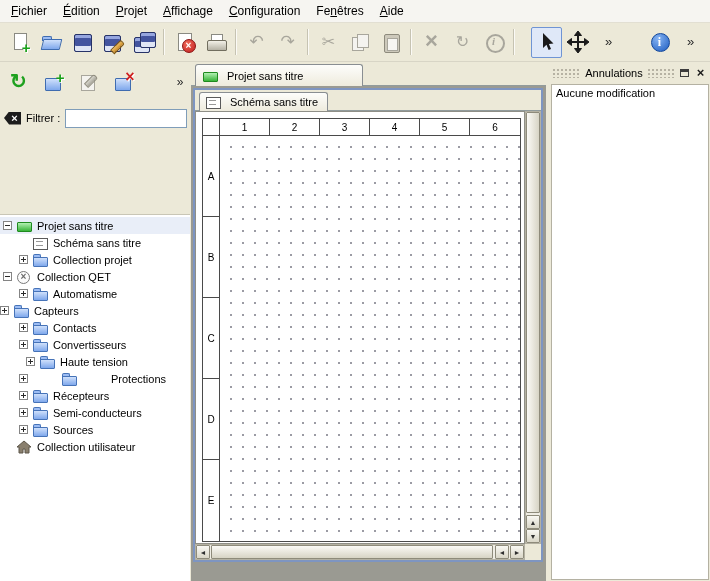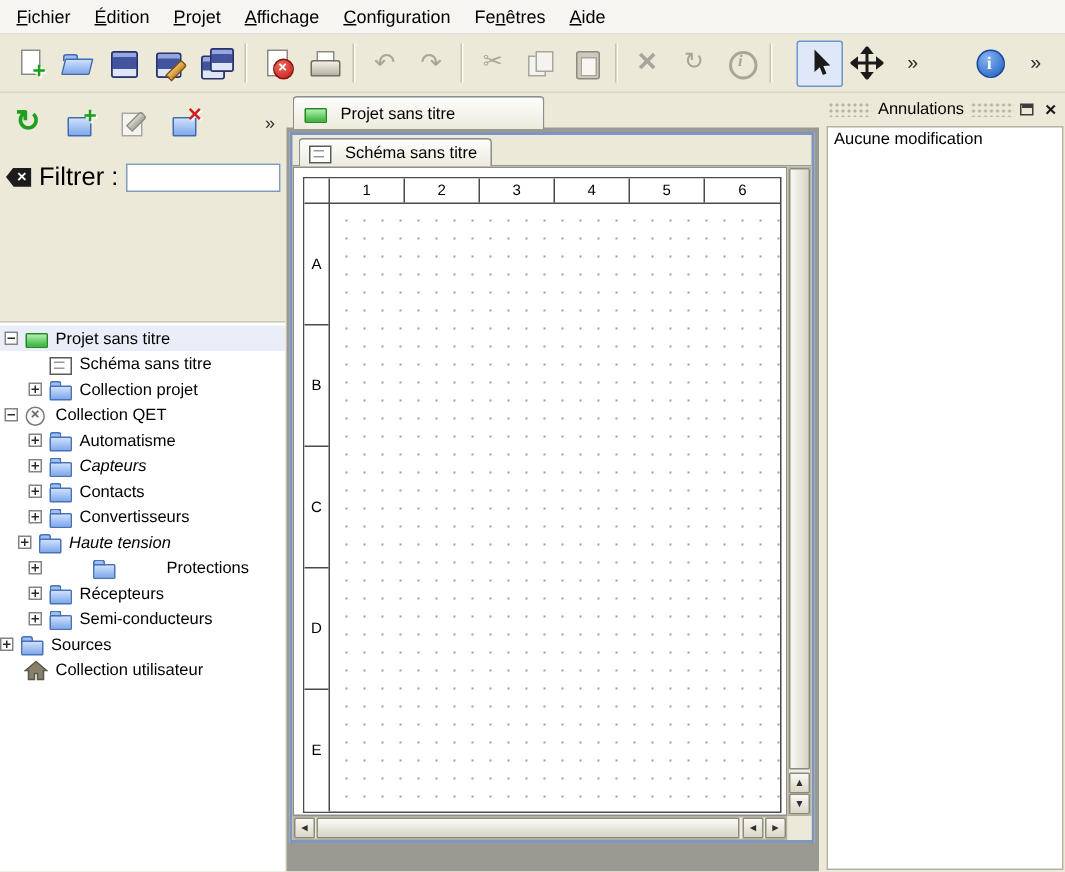--- a/index.html
+++ b/index.html
@@ -76,21 +76,21 @@
 .panel-toolbar .btns{display:flex;align-items:center;gap:4px}
 .pt-btn{width:31px;height:30px;display:flex;align-items:center;justify-content:center;border:1px solid transparent;flex:none}
 .overflow{width:16px;text-align:center;font-size:12px;color:#2a2a2a}
 .overflow::before{content:"»"}
 .panel-toolbar .overflow{margin-left:auto}
 
 .filter-row{height:22px;margin-top:7px;display:flex;align-items:center;padding:0 4px;gap:5px}
 .filter-clear-icon{width:17px;height:13px;position:relative;flex:none}
 .filter-clear-icon::before{content:"";position:absolute;inset:0;background:#1c1c1c;clip-path:polygon(0 50%,30% 0,100% 0,100% 100%,30% 100%)}
 .filter-clear-icon::after{content:"×";position:absolute;left:4px;top:0;right:0;bottom:0;text-align:center;color:#fff;font-size:11px;line-height:12px;font-weight:bold}
-.filter-label{font-size:17px;white-space:nowrap}
+.filter-label{font-size:11px;white-space:nowrap}
 .filter-input{flex:1;height:19px;border:1px solid #7f9db9;background:#fff;font-family:inherit;font-size:11px;padding:0 3px;min-width:0}
 
 .tree{position:absolute;left:0;right:1px;top:152px;bottom:0;background:#fff;border-top:1px solid #c9c6b6;padding-top:2px;overflow:hidden;font-size:11px}
 .tree-row{height:17px;display:flex;align-items:center;white-space:nowrap}
 .tree-row.selected{background:var(--selection-highlight,#e9eef8)}
 .expander{width:9px;height:9px;flex:none;margin-right:4px;position:relative;border:1px solid #848484;background:#fff}
 .expander.none{visibility:hidden}
 .expander::before{content:"";position:absolute;left:1px;top:3px;width:5px;height:1px;background:#2a2a2a}
 .expander.plus::after{content:"";position:absolute;left:3px;top:1px;width:1px;height:5px;background:#2a2a2a}
 .icon.ticon{width:17px;height:14px;margin-right:4px}
@@ -294,56 +294,56 @@
       <div class="tree-row" style="padding-left: 3px;">
         <span class="expander minus"></span>
         <span class="icon qet-collection-icon ticon"></span>
         <span class="tlabel">Collection QET</span>
       </div>
       <div class="tree-row" style="padding-left: 19px;">
         <span class="expander plus"></span>
         <span class="icon folder-icon ticon"></span>
         <span class="tlabel">Automatisme</span>
       </div>
-      <div class="tree-row" style="padding-left: 19px; font-style: italic;">
+      <div class="tree-row" style="">
         <span class="expander plus"></span>
         <span class="icon folder-icon ticon"></span>
         <span class="tlabel">Capteurs</span>
       </div>
       <div class="tree-row" style="padding-left: 19px;">
         <span class="expander plus"></span>
         <span class="icon folder-icon ticon"></span>
         <span class="tlabel">Contacts</span>
       </div>
       <div class="tree-row" style="padding-left: 19px;">
         <span class="expander plus"></span>
         <span class="icon folder-icon ticon"></span>
         <span class="tlabel">Convertisseurs</span>
       </div>
-      <div class="tree-row" style="padding-left: 12px; font-style: italic;">
+      <div class="tree-row" style="padding-left: 26px;">
         <span class="expander plus"></span>
         <span class="icon folder-icon ticon"></span>
         <span class="tlabel">Haute tension</span>
       </div>
       <div class="tree-row" style="padding-left: 19px; gap: 29px;">
         <span class="expander plus"></span>
         <span class="icon folder-icon ticon"></span>
         <span class="tlabel">Protections</span>
       </div>
       <div class="tree-row" style="padding-left: 19px;">
         <span class="expander plus"></span>
         <span class="icon folder-icon ticon"></span>
         <span class="tlabel">Récepteurs</span>
       </div>
       <div class="tree-row" style="padding-left: 19px;">
         <span class="expander plus"></span>
         <span class="icon folder-icon ticon"></span>
         <span class="tlabel">Semi-conducteurs</span>
       </div>
-      <div class="tree-row" style=" text-align: right;">
+      <div class="tree-row" style="padding-left: 19px; text-align: right;">
         <span class="expander plus"></span>
         <span class="icon folder-icon ticon"></span>
         <span class="tlabel">Sources</span>
       </div>
       <div class="tree-row" style="padding-left: 3px;">
         <span class="expander none"></span>
         <span class="icon home-icon ticon">
           <svg width="16" height="14" viewBox="0 0 16 14">
             <polygon points="8,1 1,7 3,7 3,13 7,13 7,9 9,9 9,13 13,13 13,7 15,7" fill="#897f6d" stroke="#5d564a" stroke-width="1"></polygon>
           </svg>

